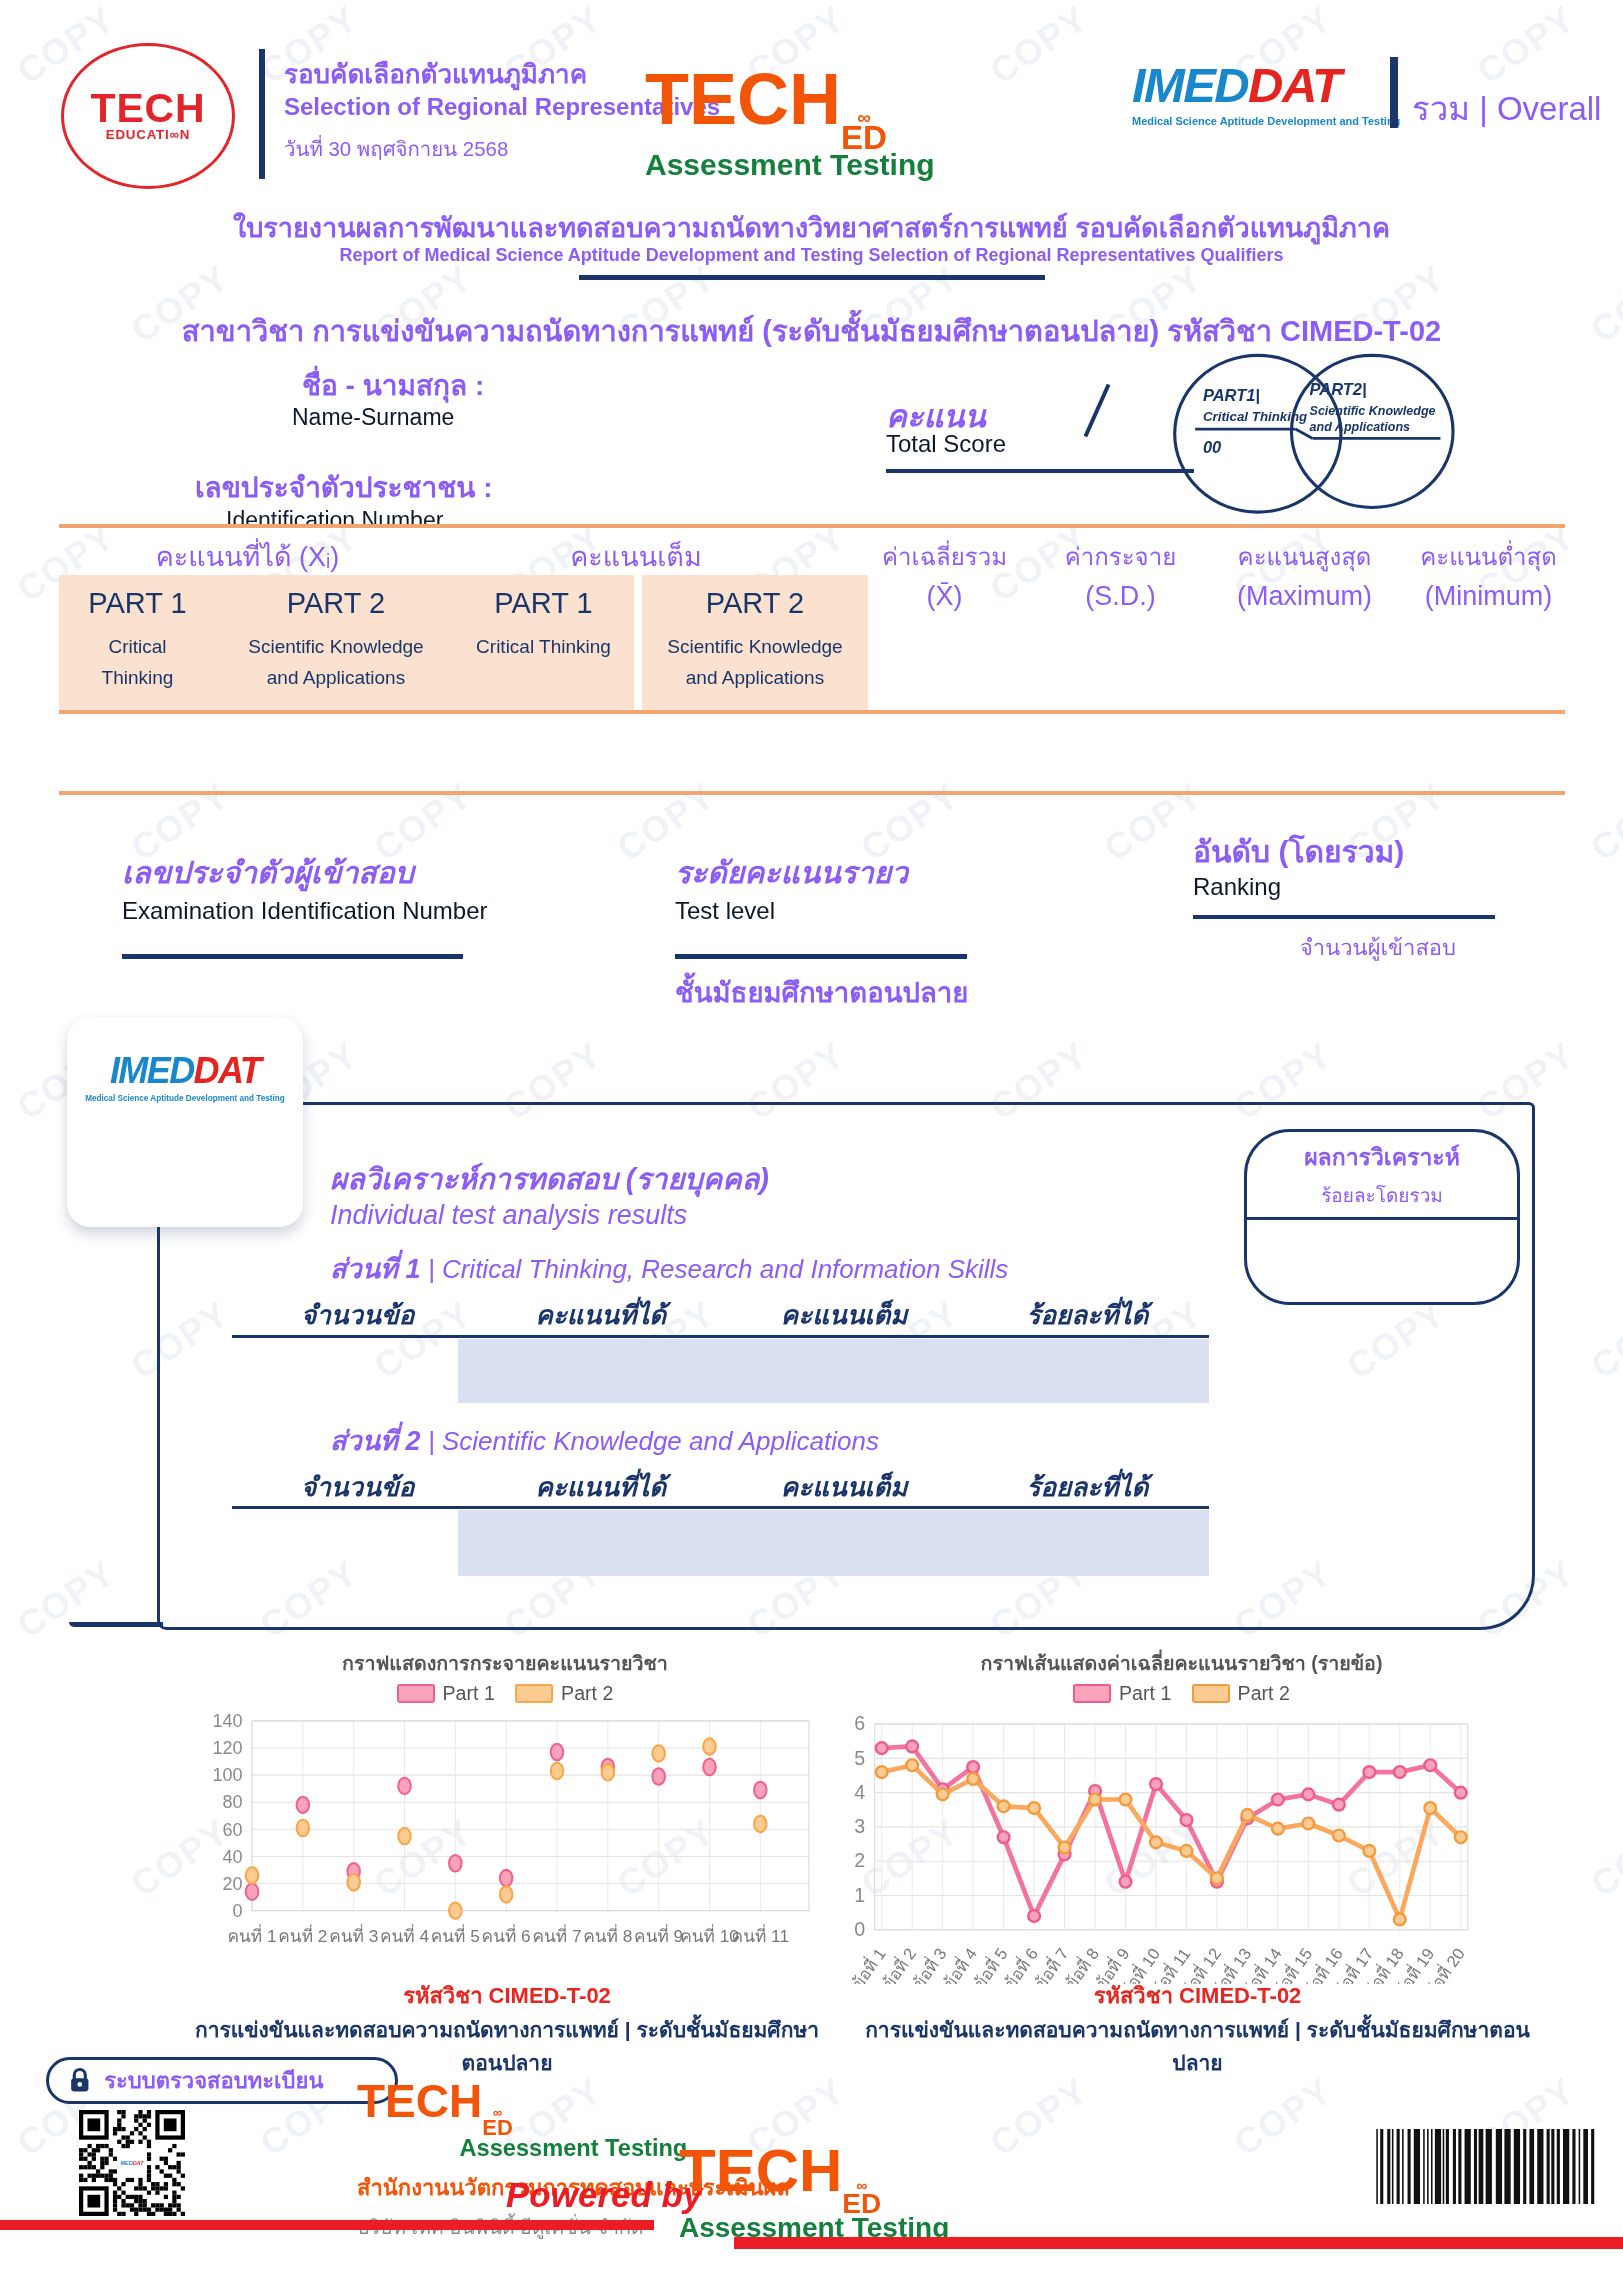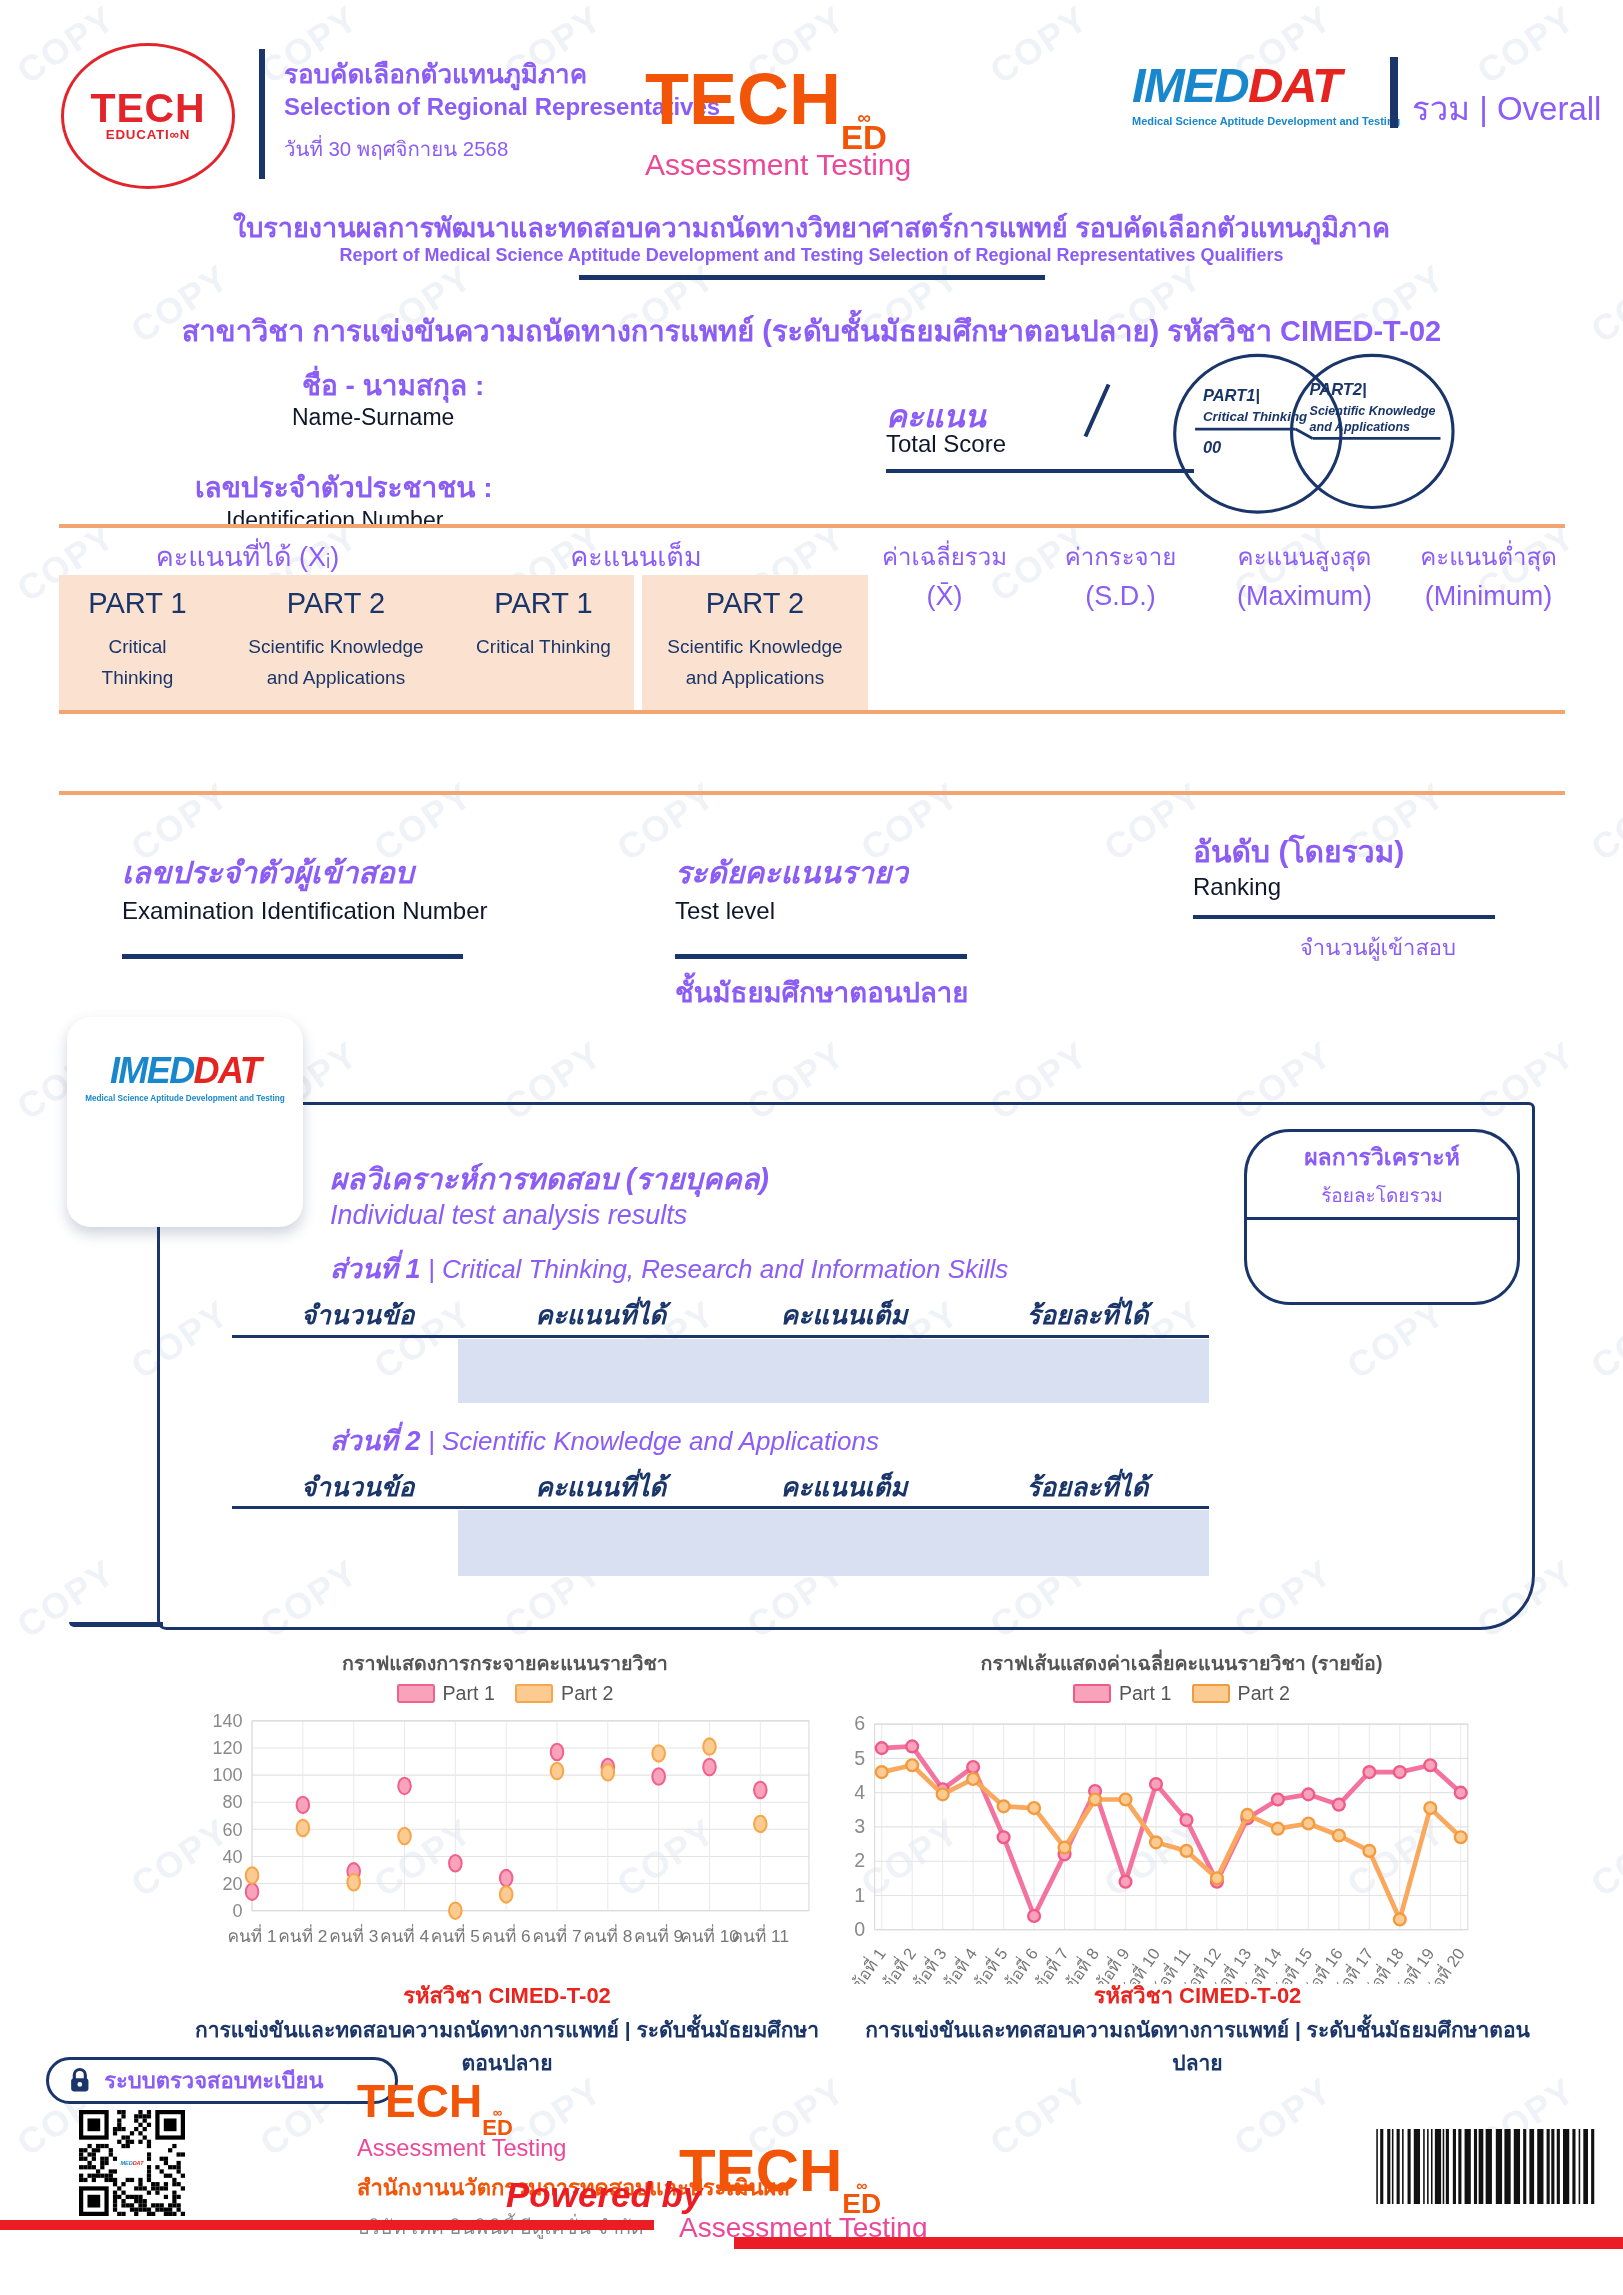--- a/index.html
+++ b/index.html
@@ -18,21 +18,21 @@
   .hline{position:absolute;background:#1a3569;}
   .oline{position:absolute;background:#f2a571;height:3.9px;}
   .redbar{position:absolute;background:#ec1c24;}
   
   .edu-circle{position:absolute;left:61px;top:43px;width:168px;height:140px;border:3.9px solid #e3242b;
       border-radius:50%;display:flex;flex-direction:column;align-items:center;justify-content:center;background:#fff;}
   .edu-tech{font-size:41px;font-weight:800;color:#e3242b;letter-spacing:0.8px;line-height:0.9;}
   .edu-sub{font-size:13.3px;font-weight:bold;color:#e3242b;letter-spacing:0.8px;}
   .teched-tech{font-weight:800;color:#f25408;line-height:0.85;}
   .teched-edwrap{display:inline-flex;flex-direction:column;align-items:center;line-height:0.8;color:#f25408;font-weight:800;}
-  .teched-sub{font-weight:400;color:#ec4899;}
+  .teched-sub{font-weight:700;color:#15803d;text-align:center;}
   .meddat{font-style:italic;font-weight:800;letter-spacing:-1.6px;}
   .meddat .m1{color:#1887cc;} .meddat .m2{color:#e5231f;}
   .meddat-tag{color:#1887cc;font-weight:bold;}
   
   .peach{position:absolute;background:#fbe2d0;}
   .pcol{position:absolute;text-align:center;}
   .pcol .p1{font-size:29px;color:#1a3569;}
   .pcol .p2{font-size:19px;color:#1a3569;line-height:1.65;}
   
   #analysis-box{position:absolute;left:157px;top:1102px;width:1372px;height:522px;

